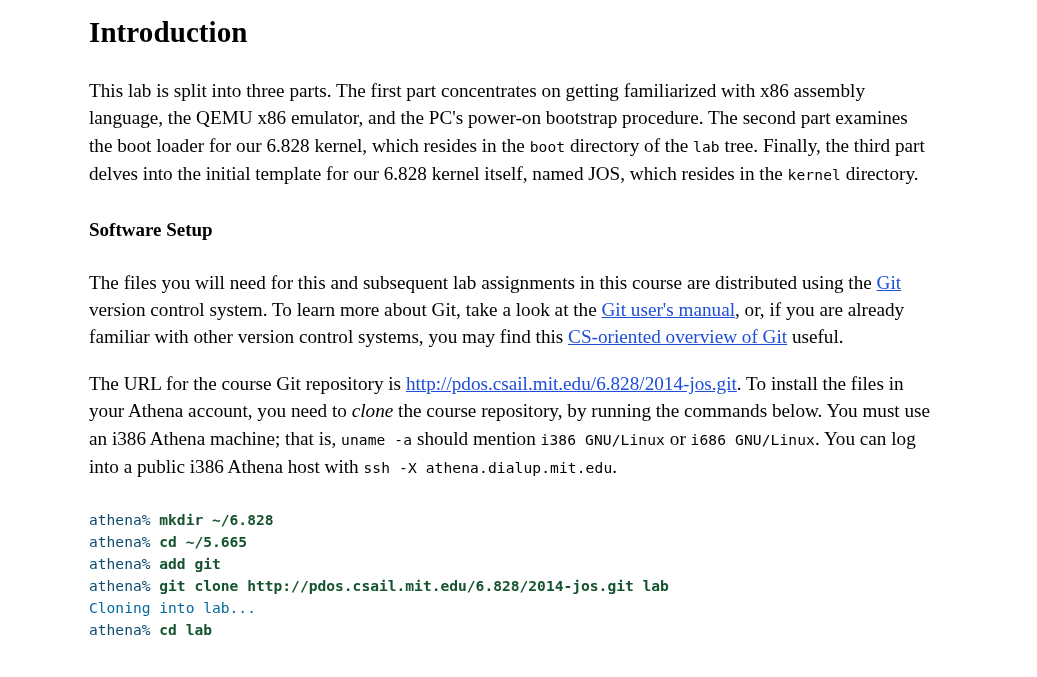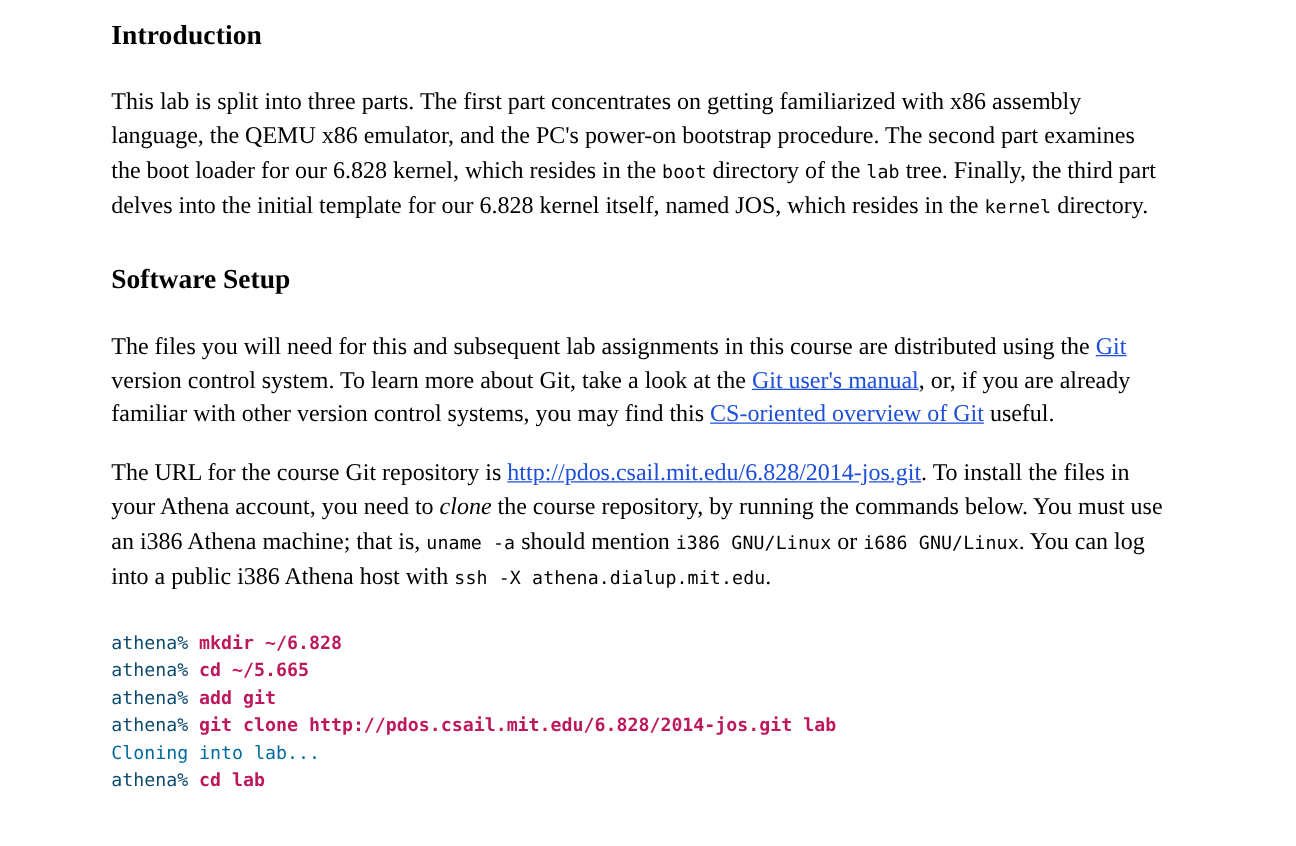--- a/index.html
+++ b/index.html
@@ -13,30 +13,30 @@
     overflow: hidden;
     font-family: "Liberation Serif", "DejaVu Serif", serif;
     color: #000000;
   }
   .page {
     padding: 14px 90px 0 89px;
     box-sizing: border-box;
   }
   h1 {
     font-family: "Liberation Serif", "DejaVu Serif", serif;
-    font-size: 22px;
+    font-size: 29px;
     font-weight: bold;
     margin: 0 0 0 0;
     padding: 0;
     line-height: 1.28;
     letter-spacing: 0.1px;
   }
   h2 {
     font-family: "Liberation Serif", "DejaVu Serif", serif;
-    font-size: 22px;
+    font-size: 19px;
     font-weight: bold;
     margin: 30px 0 0 0;
     padding: 0;
     line-height: 1.3;
   }
   p {
     font-size: 19.2px;
     line-height: 27.2px;
     margin: 20px 16px 0 0;
     padding: 0;
@@ -57,21 +57,21 @@
   pre.terminal {
     font-family: "DejaVu Sans Mono", "Liberation Mono", monospace;
     font-size: 14.6px;
     line-height: 22px;
     margin: 28px 0 0 0;
     padding: 0;
     color: #4d4d4d;
     white-space: pre;
   }
   pre.terminal .prompt { color: #0c4a6e; }
-  pre.terminal .cmd { color: #be185d; font-weight: bold; }
+  pre.terminal .cmd { color: #14532d; font-weight: bold; }
   pre.terminal .out { color: #0369a1; }
 </style>
 </head>
 <body>
 
 <div class="page">
 
   <h1>Introduction</h1>
 
   <p class="first-para"><span>This lab is split into three parts. The first part concentrates on getting familiarized with x86 assembly language, the QEMU x86 emulator, and the PC's power-on bootstrap procedure. The second part examines the boot loader for our 6.828 kernel, which resides in the </span><code>boot</code><span> directory of the </span><code>lab</code><span> tree. Finally, the third part delves into the initial template for our 6.828 kernel itself, named JOS, which resides in the </span><code>kernel</code><span> directory.</span></p>

